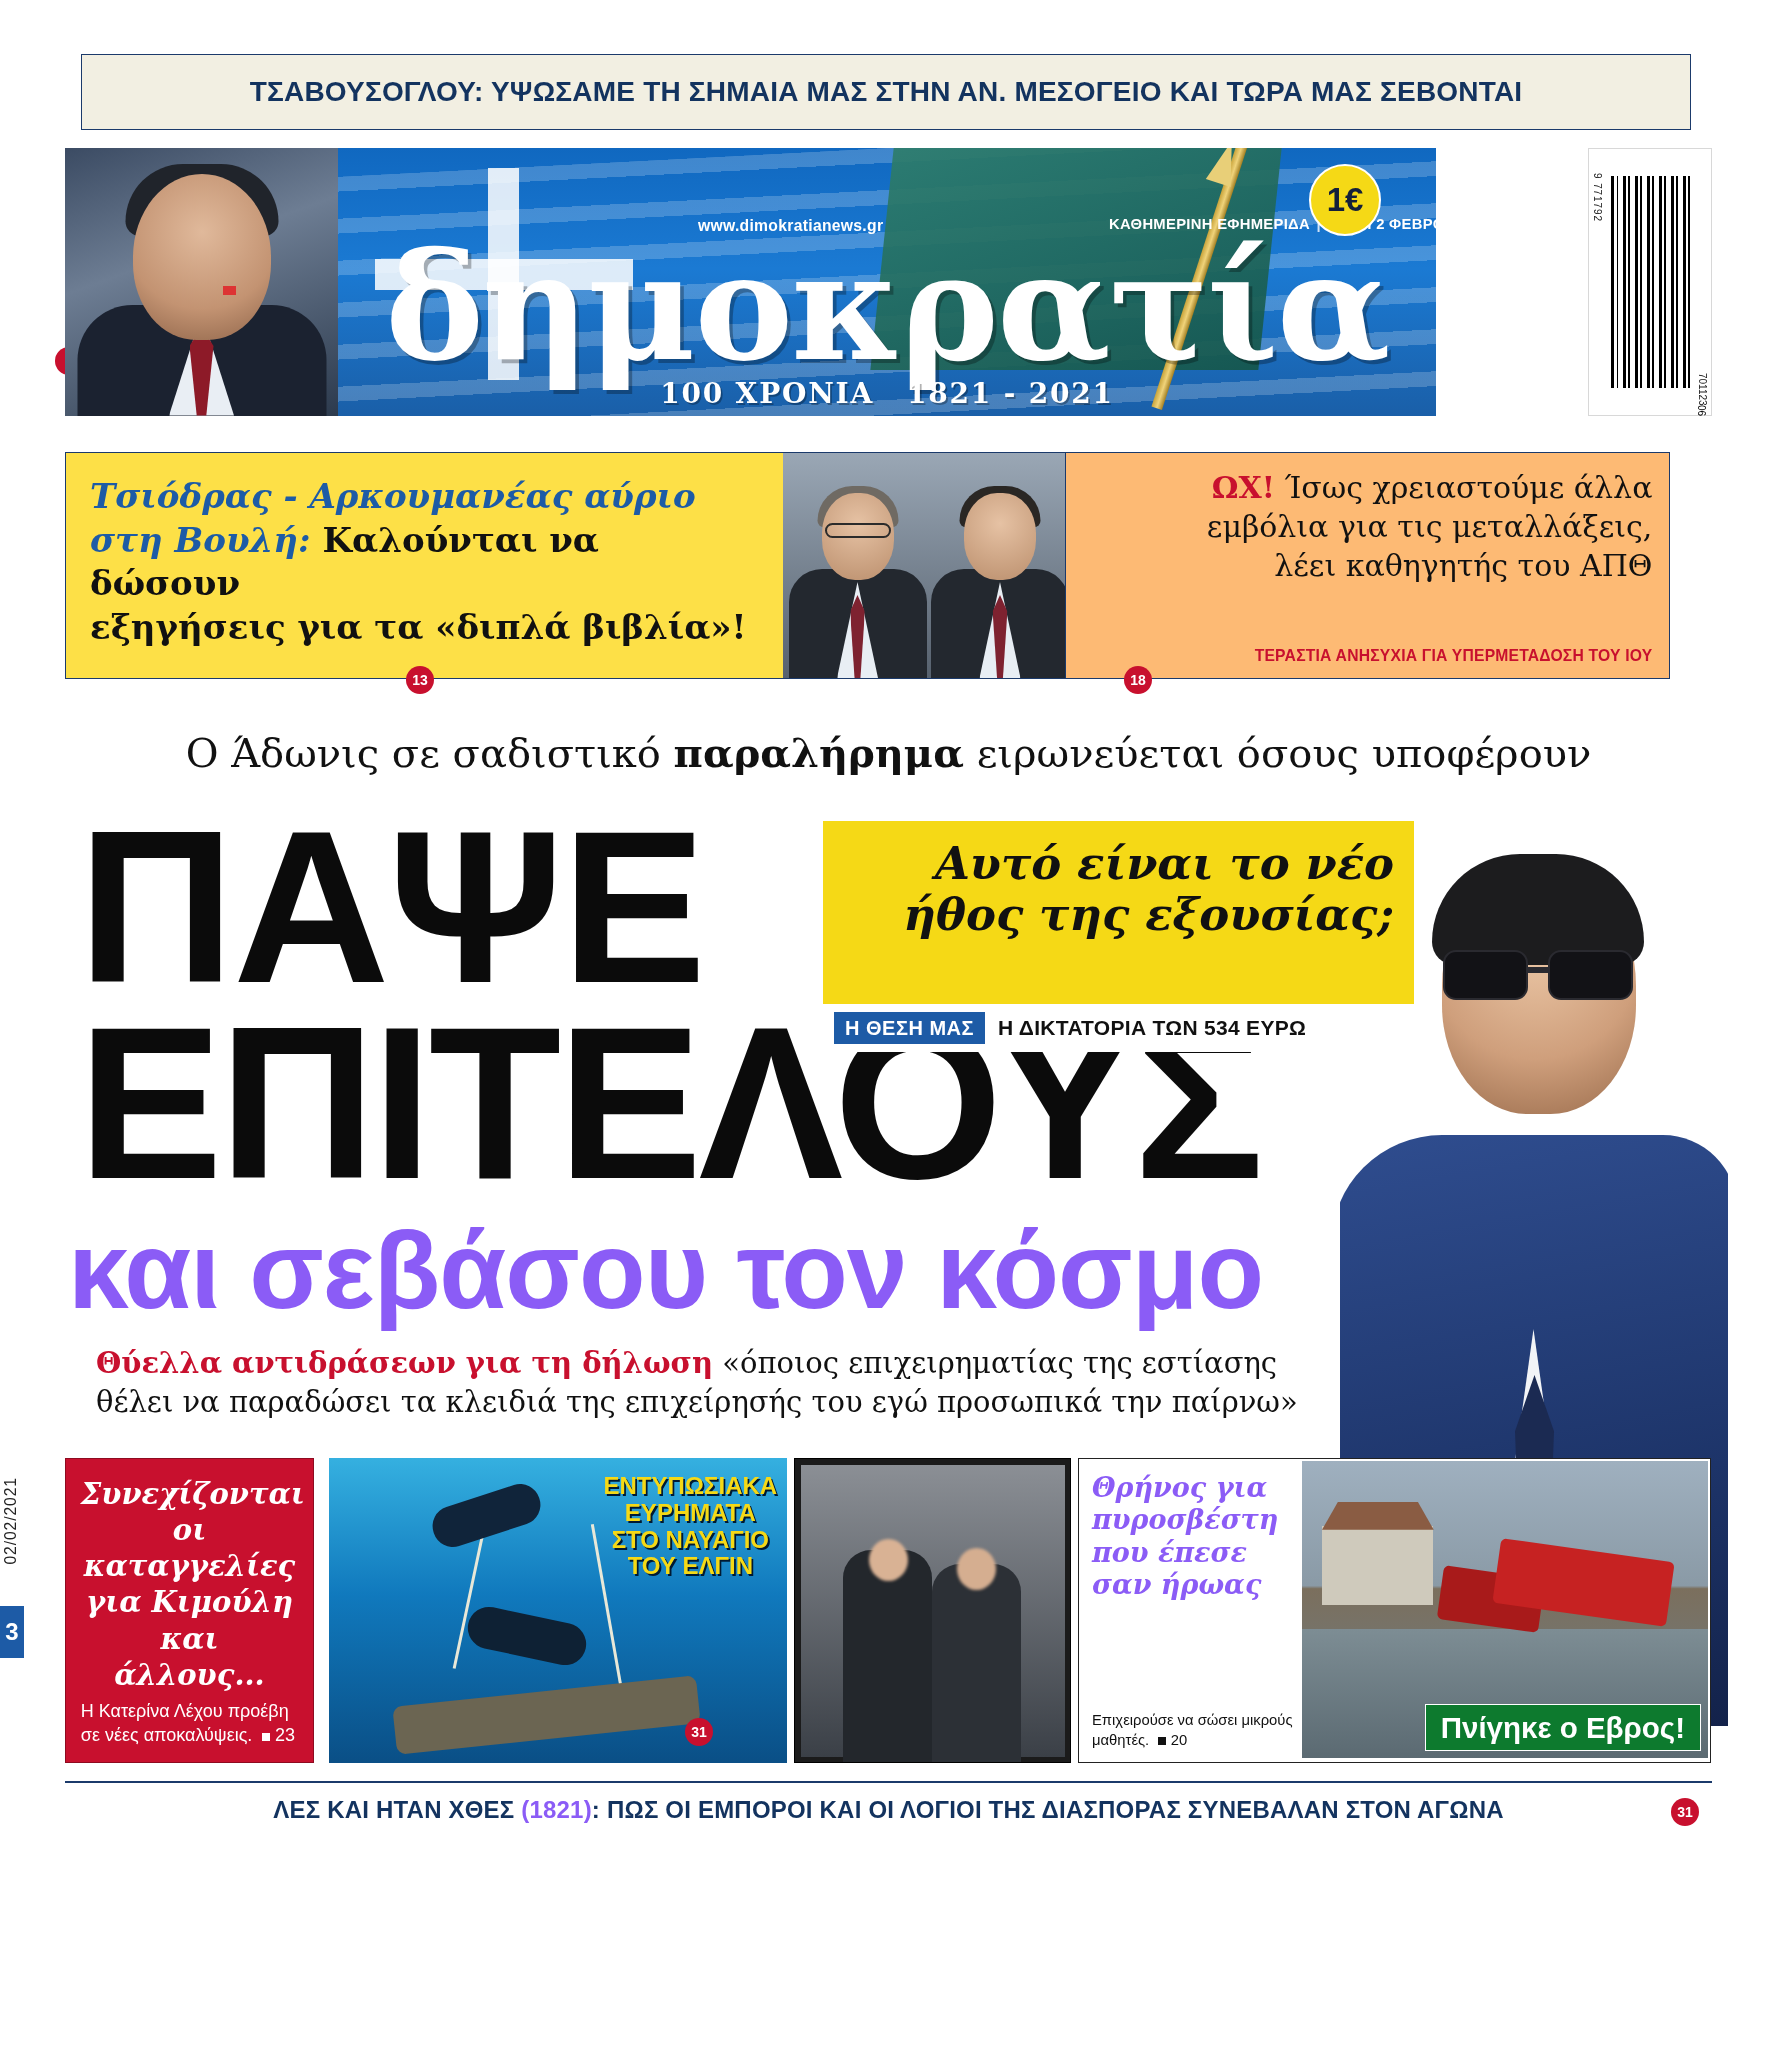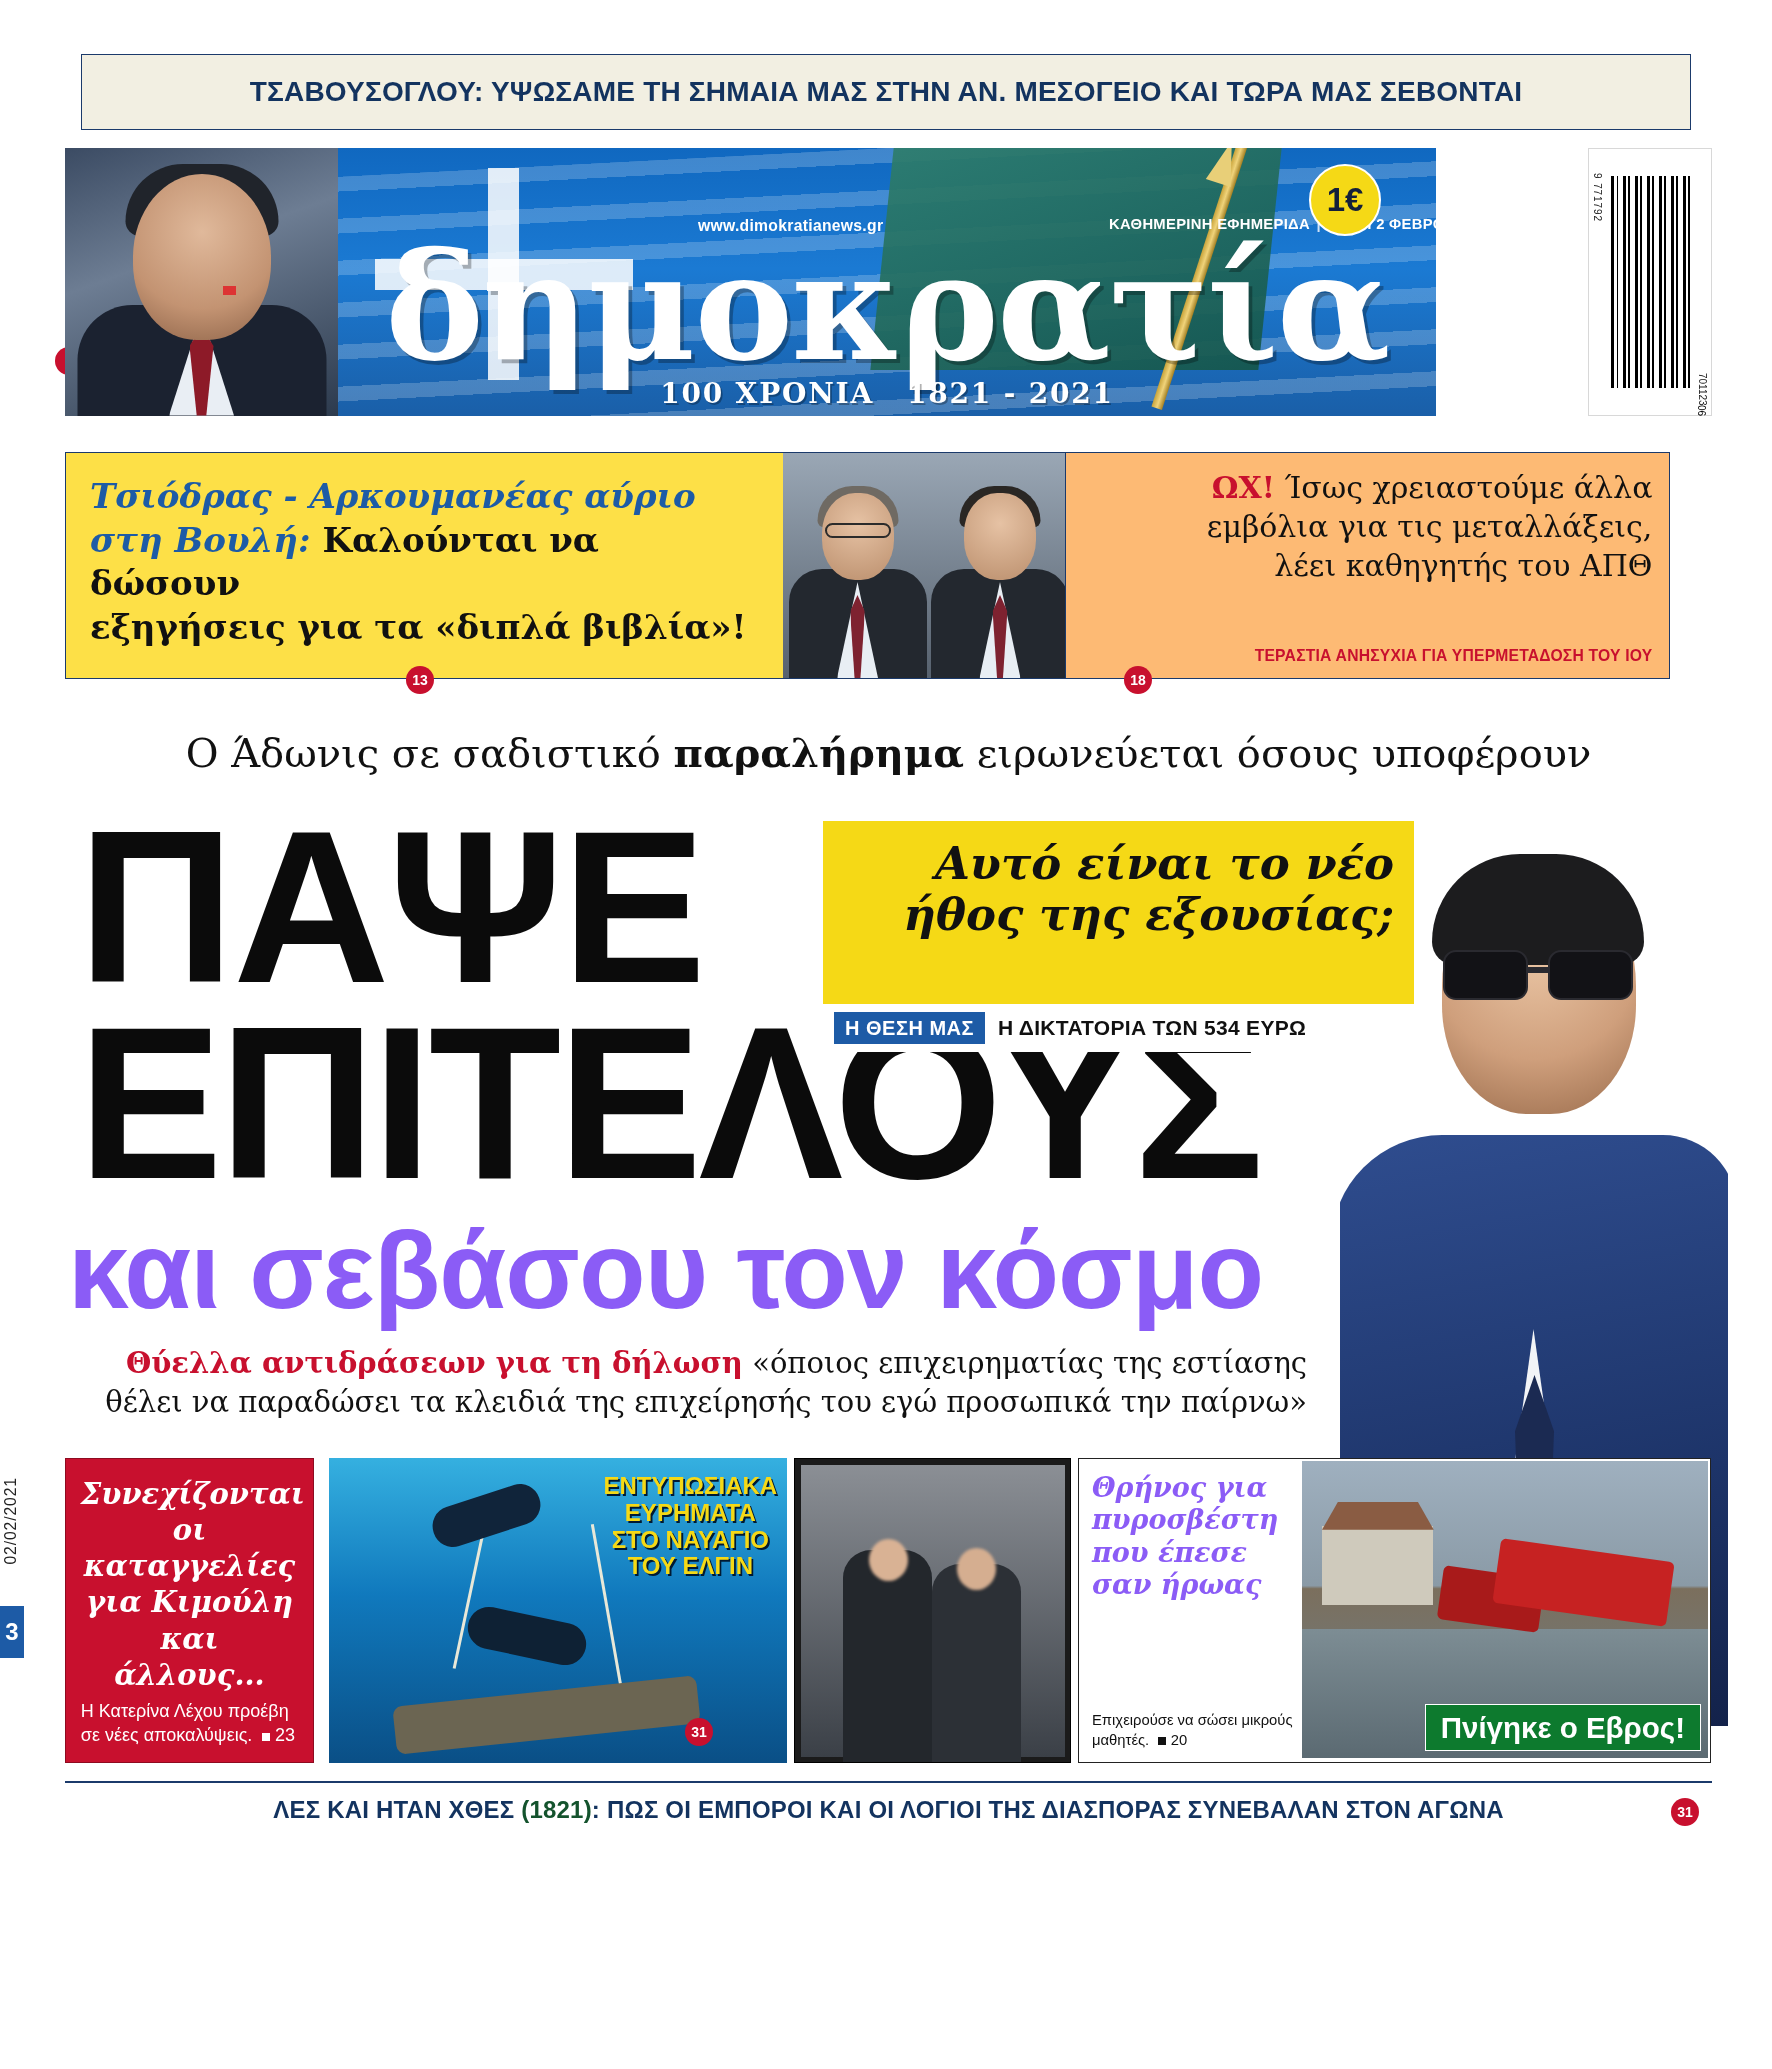--- a/index.html
+++ b/index.html
@@ -269,23 +269,23 @@
     position:absolute; top:0; width:85px; height:50px; background:#121216;
     border-radius:13px; border:2.8px solid #2a2a30;
   }
   .lp-glasses .lens.l { left:0; }
   .lp-glasses .lens.r { right:0; }
   .lp-glasses .bridge {
     position:absolute; left:85px; top:16.6px; width:20px; height:6.5px; background:#2a2a30;
   }
 
   .lead-sub {
-    position:absolute; left:70px; top:1344px; width:1237px;
+    position:absolute; left:96px; top:1344px; width:1237px;
     font-family:"DejaVu Serif", serif; font-size:29px; line-height:1.35; color:#111;
-    text-align:right;
+    text-align:left;
   }
   .lead-sub .red { color:#c8102e; font-weight:bold; }
 
   
   .bottom-row { position:absolute; left:65px; top:1458px; width:1647px; height:305px; }
   .bb {
     position:absolute; top:0; height:305px; overflow:hidden;
   }
   .bb-1 { left:0; width:249px; background:#c8102e; border:1.8px solid #8e0b20; }
   .bb-1 .t {
@@ -357,21 +357,21 @@
 
   
   .footer {
     position:absolute; left:65px; top:1781px; width:1647px; height:55px;
     border-top:2.8px solid #1b3a6b;
     display:flex; align-items:center; justify-content:center; gap:9.2px;
   }
   .footer .ft {
     font-weight:bold; font-size:24px; color:#13335f; letter-spacing:0.2px; white-space:nowrap;
   }
-  .footer .yr { color:#14532d; }
+  .footer .yr { color:#8b5cf6; }
 
   .side-date {
     position:absolute; left:1.8px; top:1477px;
     writing-mode:vertical-rl; transform:rotate(180deg);
     font-size:15.7px; color:#222; letter-spacing:0.9px;
   }
   .side-page {
     position:absolute; left:0; top:1606px; width:24px; height:52px;
     background:#1d5ba6; color:#fff; font-weight:bold; font-size:24px;
     display:flex; align-items:center; justify-content:center;

